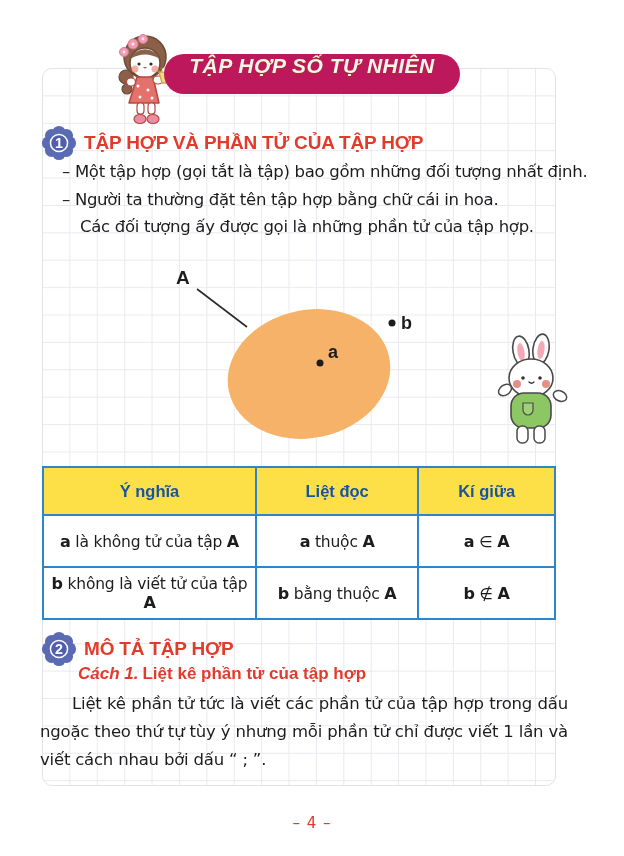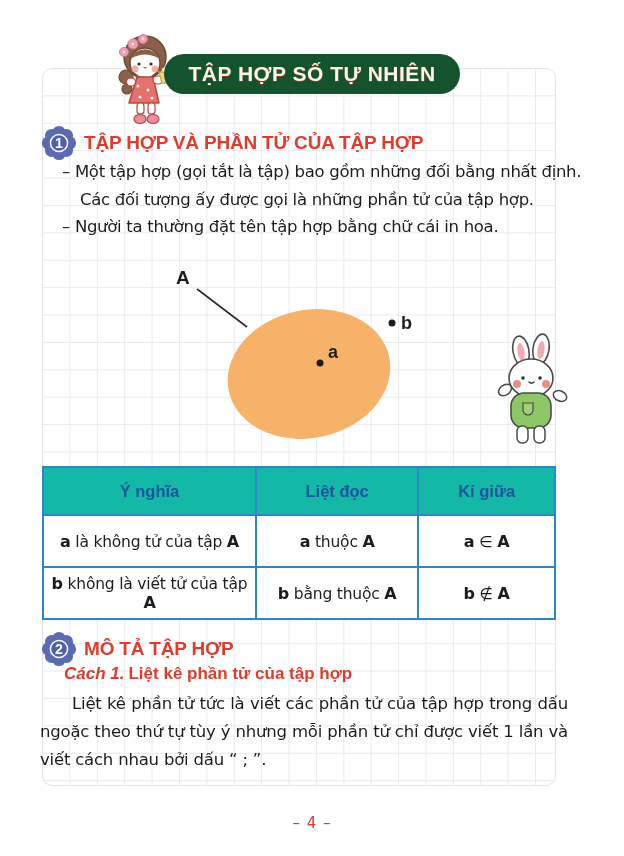--- a/index.html
+++ b/index.html
@@ -12,21 +12,21 @@
     position:absolute;left:42px;top:68px;width:512px;height:716px;
     border:1px solid #e2e3e9;border-radius:10px;
     background-image:
       linear-gradient(to right,#e9eaef 1px,transparent 1px),
       linear-gradient(to bottom,#e9eaef 1px,transparent 1px);
     background-size:27.4px 27.4px;background-position:-1px -1px;
   }
   
   .banner{
     position:absolute;left:164px;top:54px;width:296px;height:40px;
-    background:#14532d;border-radius:20px;display:flex;align-items:center;justify-content:center;
+    background:#be185d;border-radius:20px;display:flex;justify-content:center;font-style:italic;
   }
   .banner .title{
     font-family:"Liberation Sans",sans-serif;font-weight:bold;font-size:21px;
     color:#fdf4ea;letter-spacing:.5px;text-shadow:0 1px 0 #8e3d1c;white-space:nowrap;
   }
   .girl{position:absolute;left:100px;top:30px;width:90px;height:100px;}
   .rabbit{position:absolute;left:494px;top:333px;width:78px;height:115px;}
 
   .sec-head{position:absolute;display:flex;align-items:center;}
   .sec-head .num-icon{width:38px;height:38px;flex:0 0 auto;}
@@ -42,28 +42,28 @@
   .bullet-line.indent{padding-left:18px;}
 
   .diagram{position:absolute;left:150px;top:255px;width:330px;height:200px;}
 
   .set-table{
     position:absolute;left:42px;top:466px;width:514px;
     border-collapse:collapse;background:#ffffff;table-layout:fixed;
   }
   .set-table th,.set-table td{border:2.5px solid #2e86c8;text-align:center;vertical-align:middle;}
   .set-table th{
-    height:44px;background:#14b8a6;color:#19549e;
+    height:44px;background:#fde047;color:#19549e;
     font-family:"Liberation Sans",sans-serif;font-size:16.5px;font-weight:bold;
   }
   .set-table td{height:48px;font-size:15.5px;letter-spacing:-.2px;}
   .set-table td b{font-size:16px;}
 
   .method-line{
-    position:absolute;left:64px;top:664px;color:#e23b2c;font-size:17px;
+    position:absolute;left:78px;top:664px;color:#e23b2c;font-size:17px;
     font-family:"Liberation Sans",sans-serif;font-weight:bold;white-space:nowrap;
   }
   .method-line .m-label{font-style:italic;margin-right:4px;}
   .paragraph{
     position:absolute;left:40px;top:690px;width:528px;
     font-size:16.5px;line-height:28px;text-align:justify;text-indent:32px;letter-spacing:-.2px;
   }
   .page-num{
     position:absolute;left:0;top:814px;width:100%;text-align:center;
     color:#e0392b;font-size:15px;letter-spacing:1px;
@@ -124,23 +124,23 @@
         <circle cx="27.8" cy="12.2" r="7"></circle>
         <circle cx="20" cy="20" r="12"></circle>
     </g>
     <circle cx="20" cy="20" r="9" fill="#4f5fae" stroke="#ffffff" stroke-width="1.6"></circle>
     <text x="20" y="25.5" text-anchor="middle" font-family="Liberation Sans,sans-serif" font-size="15" font-weight="bold" fill="#ffffff">1</text>
   </svg>
   <span class="sec-title">TẬP HỢP VÀ PHẦN TỬ CỦA TẬP HỢP</span>
 </div>
 
 <div class="bullets">
-  <div class="bullet-line">– Một tập hợp (gọi tắt là tập) bao gồm những đối bằng nhất định.</div>
+  <div class="bullet-line">– Một tập hợp (gọi tắt là tập) bao gồm những đối tượng nhất định.</div>
+  <div class="bullet-line">– Người ta thường đặt tên tập hợp bằng chữ cái in hoa.</div>
   <div class="bullet-line indent">Các đối tượng ấy được gọi là những phần tử của tập hợp.</div>
-  <div class="bullet-line">– Người ta thường đặt tên tập hợp bằng chữ cái in hoa.</div>
 </div>
 
 <svg class="diagram" viewBox="0 0 330 200">
   <ellipse cx="159" cy="119" rx="82" ry="64" transform="rotate(-12 159 119)" fill="#f7b269"></ellipse>
   <line x1="47" y1="34" x2="97" y2="72" stroke="#2b2b2b" stroke-width="1.6"></line>
   <text x="26" y="29" font-family="Liberation Sans,sans-serif" font-size="19" font-weight="bold" fill="#1c1c1c">A</text>
   <circle cx="170" cy="108" r="3.5" fill="#1c1c1c"></circle>
   <text x="178" y="103" font-family="Liberation Sans,sans-serif" font-size="18" font-weight="bold" fill="#1c1c1c">a</text>
   <circle cx="242" cy="68" r="3.5" fill="#1c1c1c"></circle>
   <text x="251" y="74" font-family="Liberation Sans,sans-serif" font-size="18" font-weight="bold" fill="#1c1c1c">b</text>

